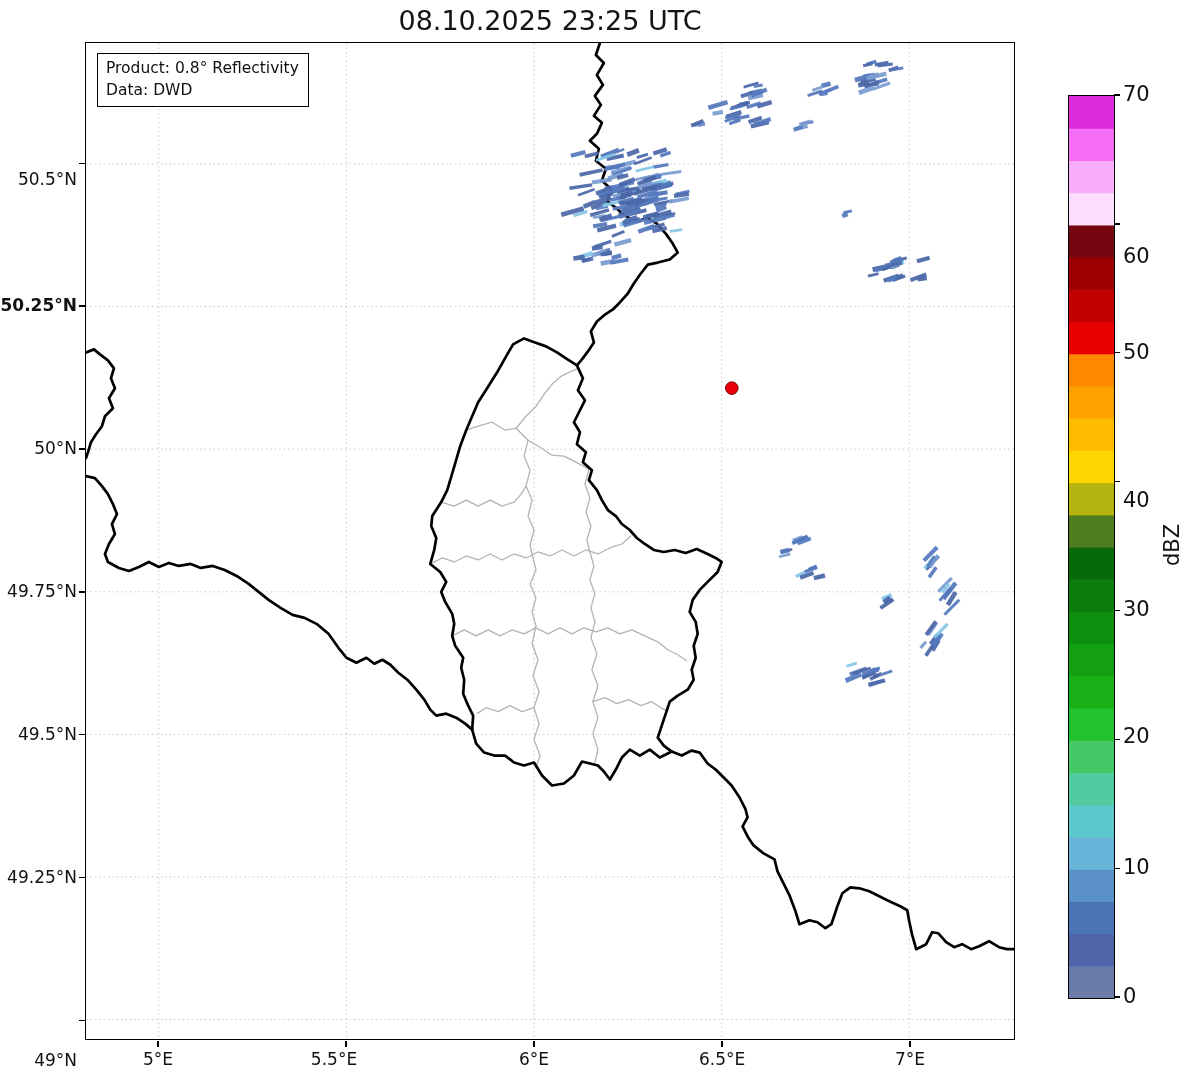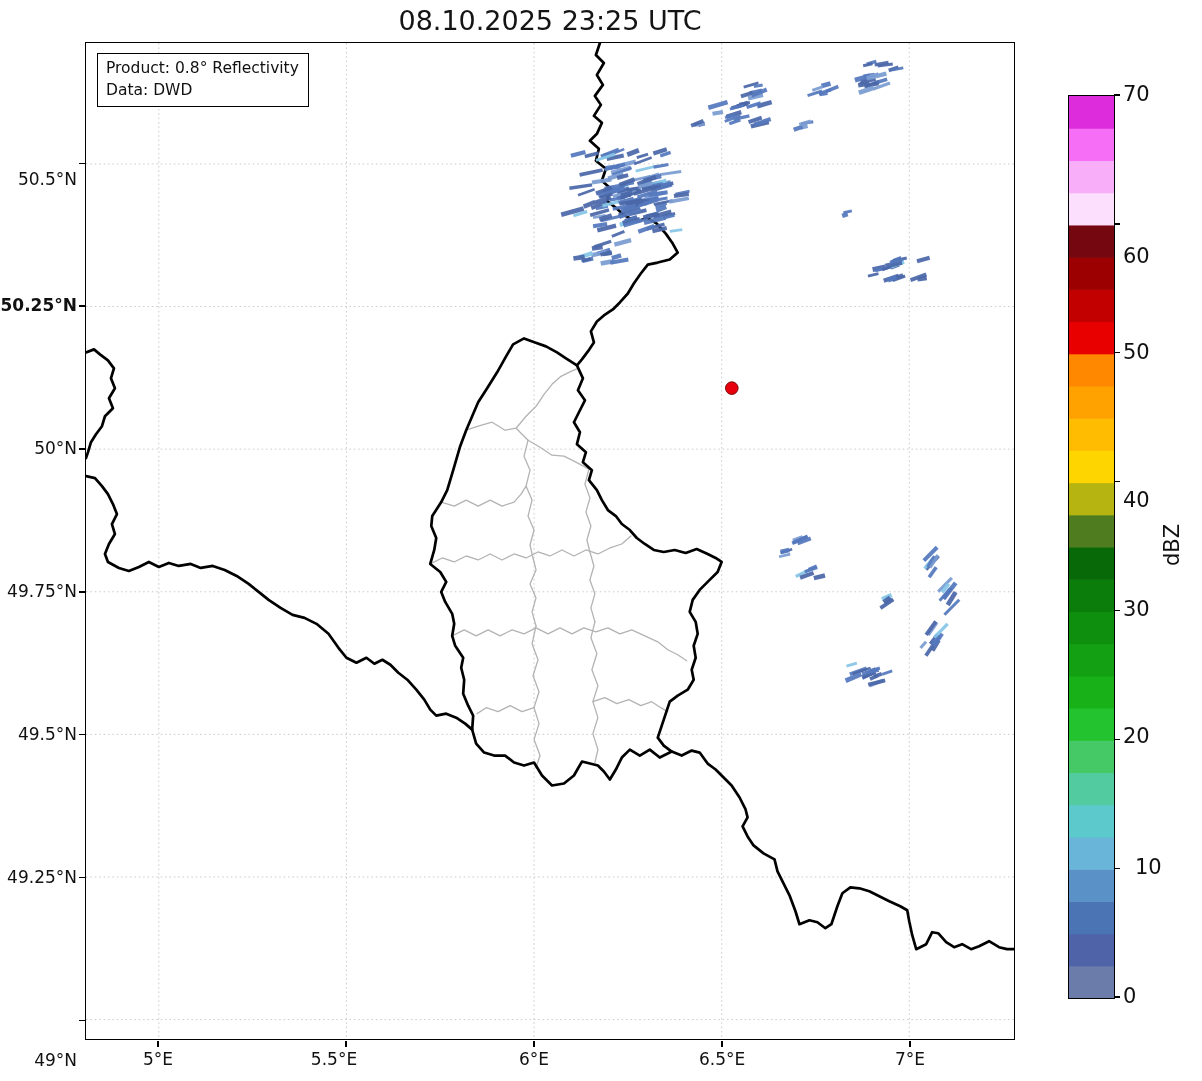--- a/index.html
+++ b/index.html
@@ -385,21 +385,21 @@
     <div class="abs xtick-label" style="left: 289px;">5.5°E</div>
     <div class="abs tickmark" style="left: 533.417px; top: 1041px; width: 1.3px; height: 6px;"></div>
     <div class="abs xtick-label" style="left: 489.017px;">6°E</div>
     <div class="abs tickmark" style="left: 721.448px; top: 1041px; width: 1.3px; height: 6px;"></div>
     <div class="abs xtick-label" style="left: 677.048px;">6.5°E</div>
     <div class="abs tickmark" style="left: 909.479px; top: 1041px; width: 1.3px; height: 6px;"></div>
     <div class="abs xtick-label" style="left: 865.079px;">7°E</div>
     <div class="abs tickmark" style="left: 1114px; top: 996.4px; width: 6px; height: 1.3px;"></div>
     <div class="abs cbar-tick-label" style="top: 984px;">0</div>
     <div class="abs tickmark" style="left: 1114px; top: 867.543px; width: 6px; height: 1.3px;"></div>
-    <div class="abs cbar-tick-label" style="top: 855.143px; margin-left: 12px;">10</div>
+    <div class="abs cbar-tick-label" style="top: 855.143px;">10</div>
     <div class="abs tickmark" style="left: 1114px; top: 738.686px; width: 6px; height: 1.3px;"></div>
     <div class="abs cbar-tick-label" style="top: 704px; margin-top: 20px;">20</div>
     <div class="abs tickmark" style="left: 1114px; top: 609.829px; width: 6px; height: 1.3px;"></div>
     <div class="abs cbar-tick-label" style="top: 597.429px;">30</div>
     <div class="abs tickmark" style="left: 1114px; top: 480.971px; width: 6px; height: 1.3px;"></div>
     <div class="abs cbar-tick-label" style="top: 476px; margin-top: 12px;">40</div>
     <div class="abs tickmark" style="left: 1114px; top: 352.114px; width: 6px; height: 1.3px;"></div>
     <div class="abs cbar-tick-label" style="top: 339.714px;">50</div>
     <div class="abs tickmark" style="left: 1114px; top: 223.257px; width: 6px; height: 1.3px;"></div>
     <div class="abs cbar-tick-label" style="top: 210.857px; margin-top: 33px;">60</div>

